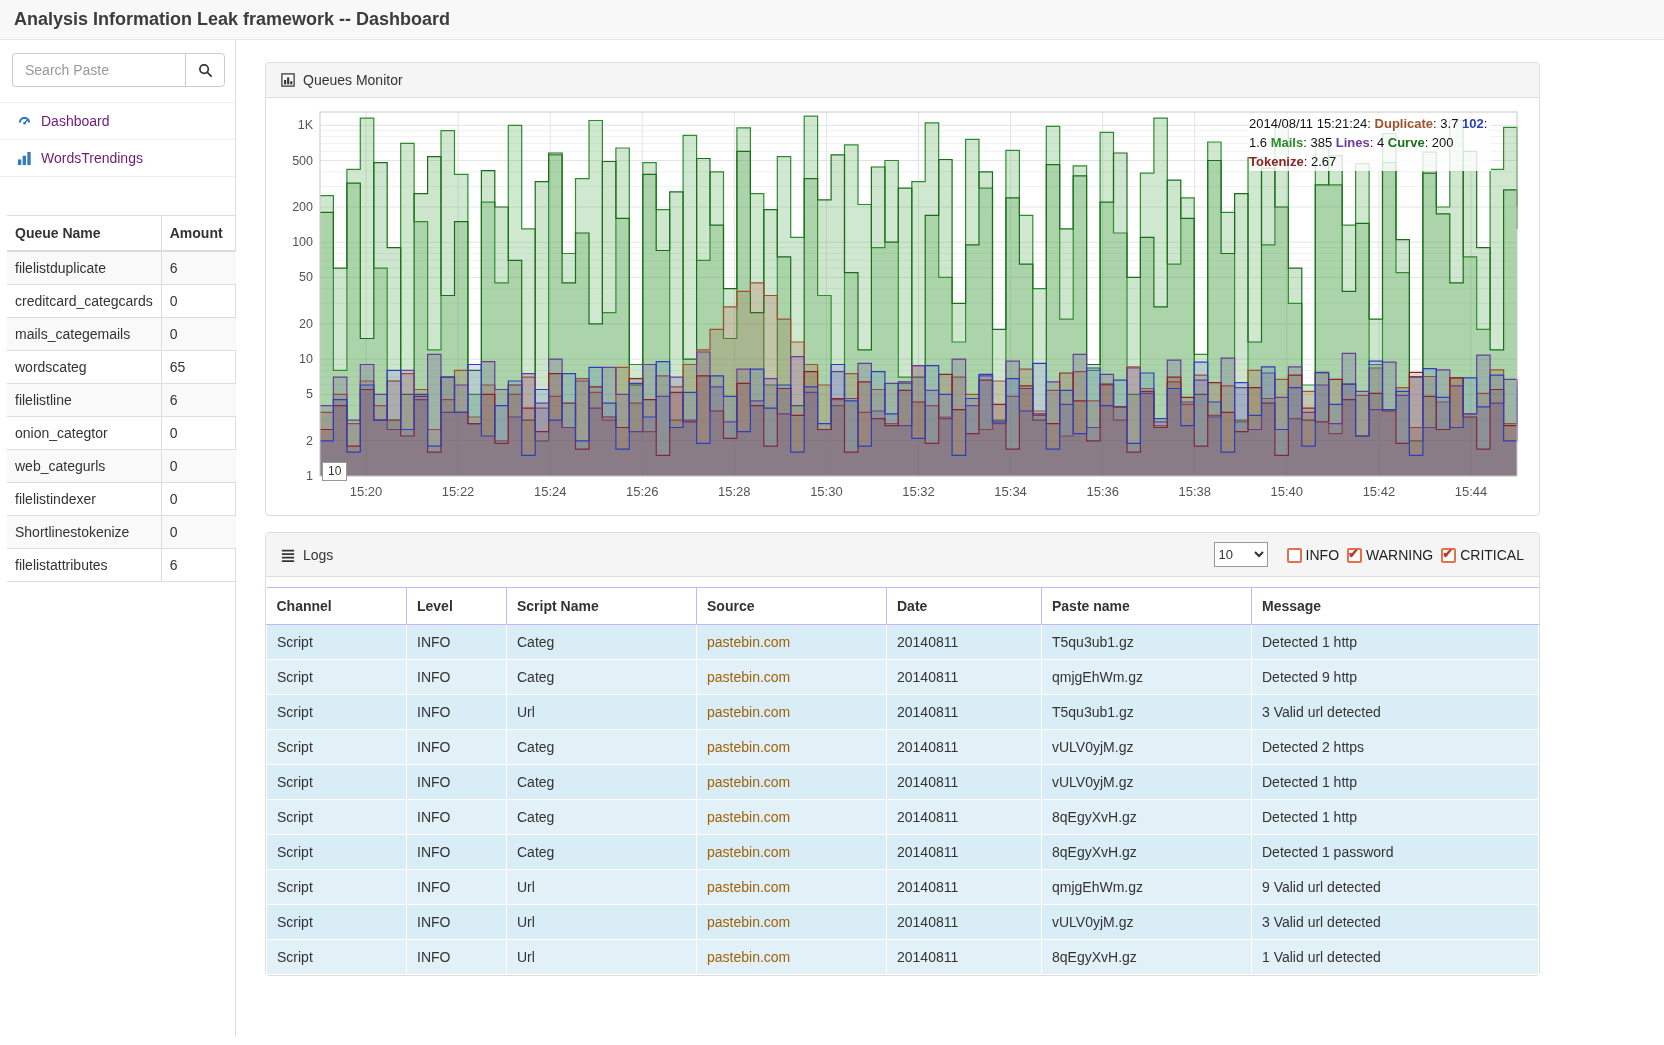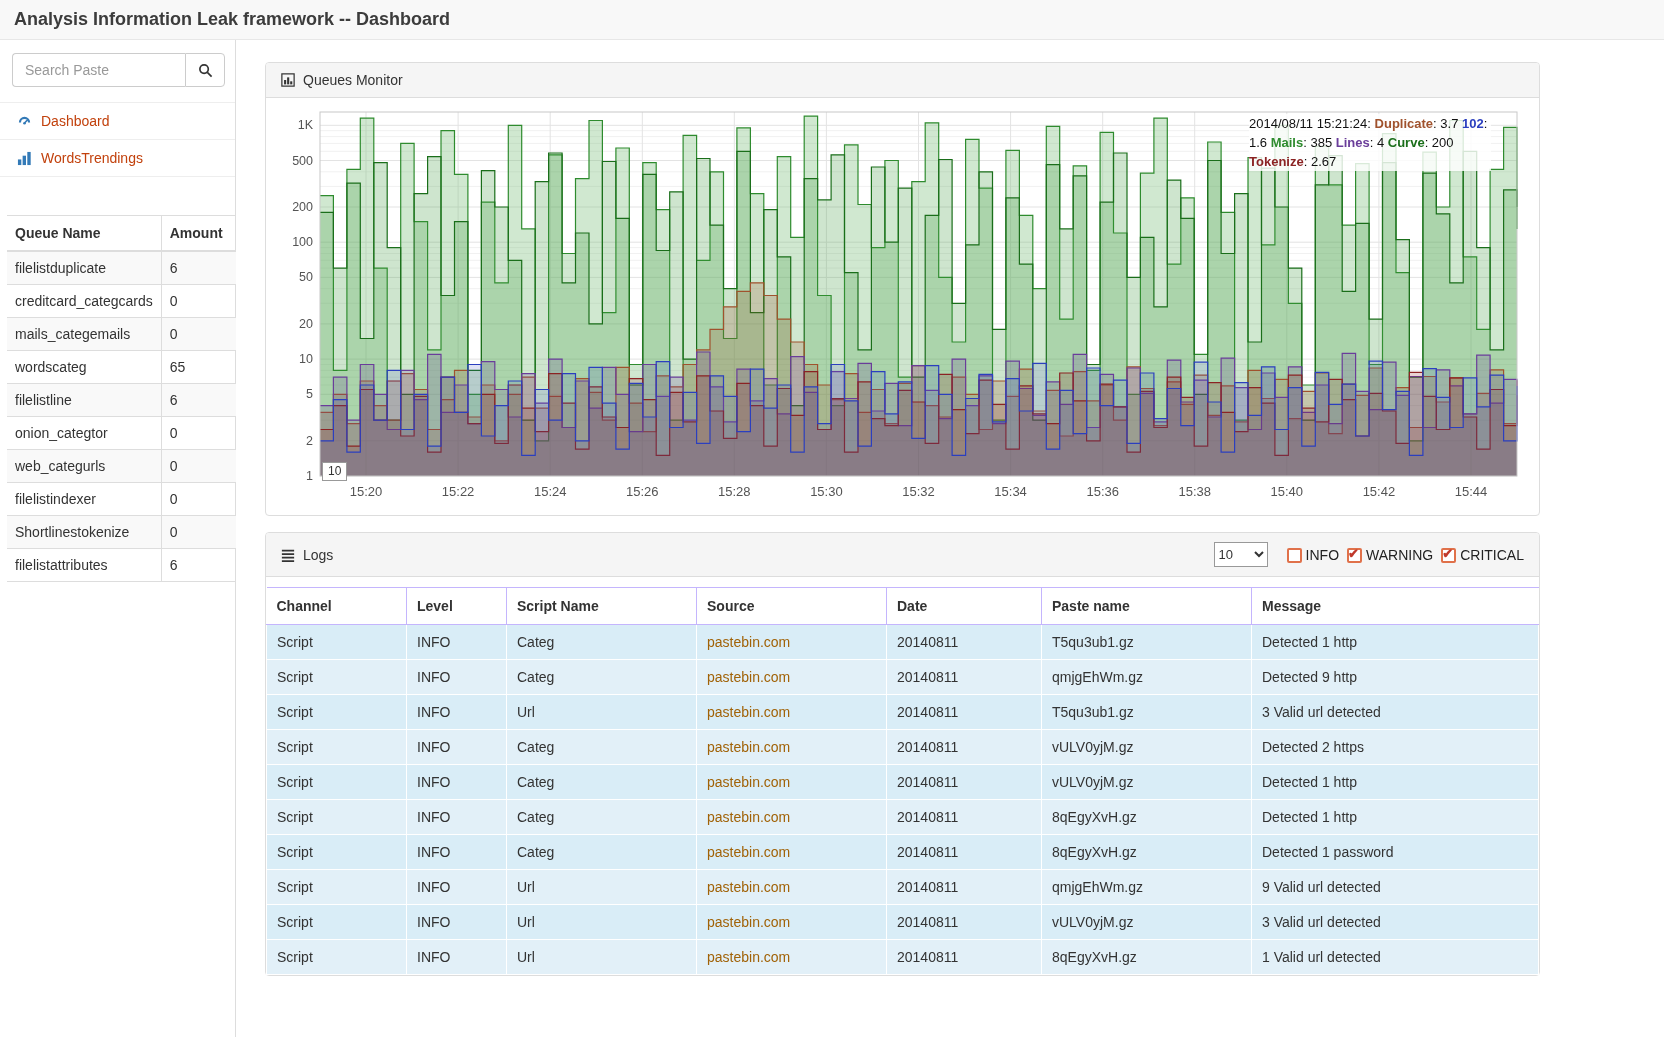--- a/index.html
+++ b/index.html
@@ -10,21 +10,21 @@
   .navbar h1 { font-size:18px; font-weight:bold; color:#3c3c3c; }
 
   .layout { display:flex; height:997px; }
 
   
   .sidebar { width:236px; flex:none; background:#fff; border-right:1px solid #ddd; }
   .search-group { display:flex; margin:13px 10px 15px 12px;border-radius:14px; }
   .search-group input { flex:1; min-width:0; height:34px; border:1px solid #ccc; border-right:none; border-radius:4px 0 0 4px; padding:6px 12px; font-size:14px; color:#555; outline:none; }
   .search-group input::placeholder { color:#999; }
   .search-group button { width:40px; height:34px; border:1px solid #ccc; border-radius:0 4px 4px 0; background:#fff; cursor:pointer; display:flex; align-items:center; justify-content:center; }
-  .nav-item { display:flex; align-items:center; gap:9px; padding:10px 17px; color:#c2410c; text-decoration:none; border-top:1px solid #eee; cursor:pointer; }
+  .nav-item { display:flex; align-items:center; gap:9px; padding:10px 17px; color:#701a75; text-decoration:none; border-top:1px solid #eee; cursor:pointer; }
   .nav-item.last { border-bottom:1px solid #eee; }
   .nav-item svg { flex:none; }
 
   .queue-table { width:100%; border-collapse:collapse; margin-top:38px;margin-left:7px; }
   .queue-table th { text-align:left; font-weight:bold; padding:9px 8px; border-top:1px solid #ddd; border-bottom:2px solid #ddd; }
   .queue-table td { padding:8px 8px; border-bottom:1px solid #ddd; }
   .queue-table th+th, .queue-table td+td { border-left:1px solid #ddd; width:88px; }
   .queue-table tbody tr:nth-child(odd) td { background:#f9f9f9; }
 
   

